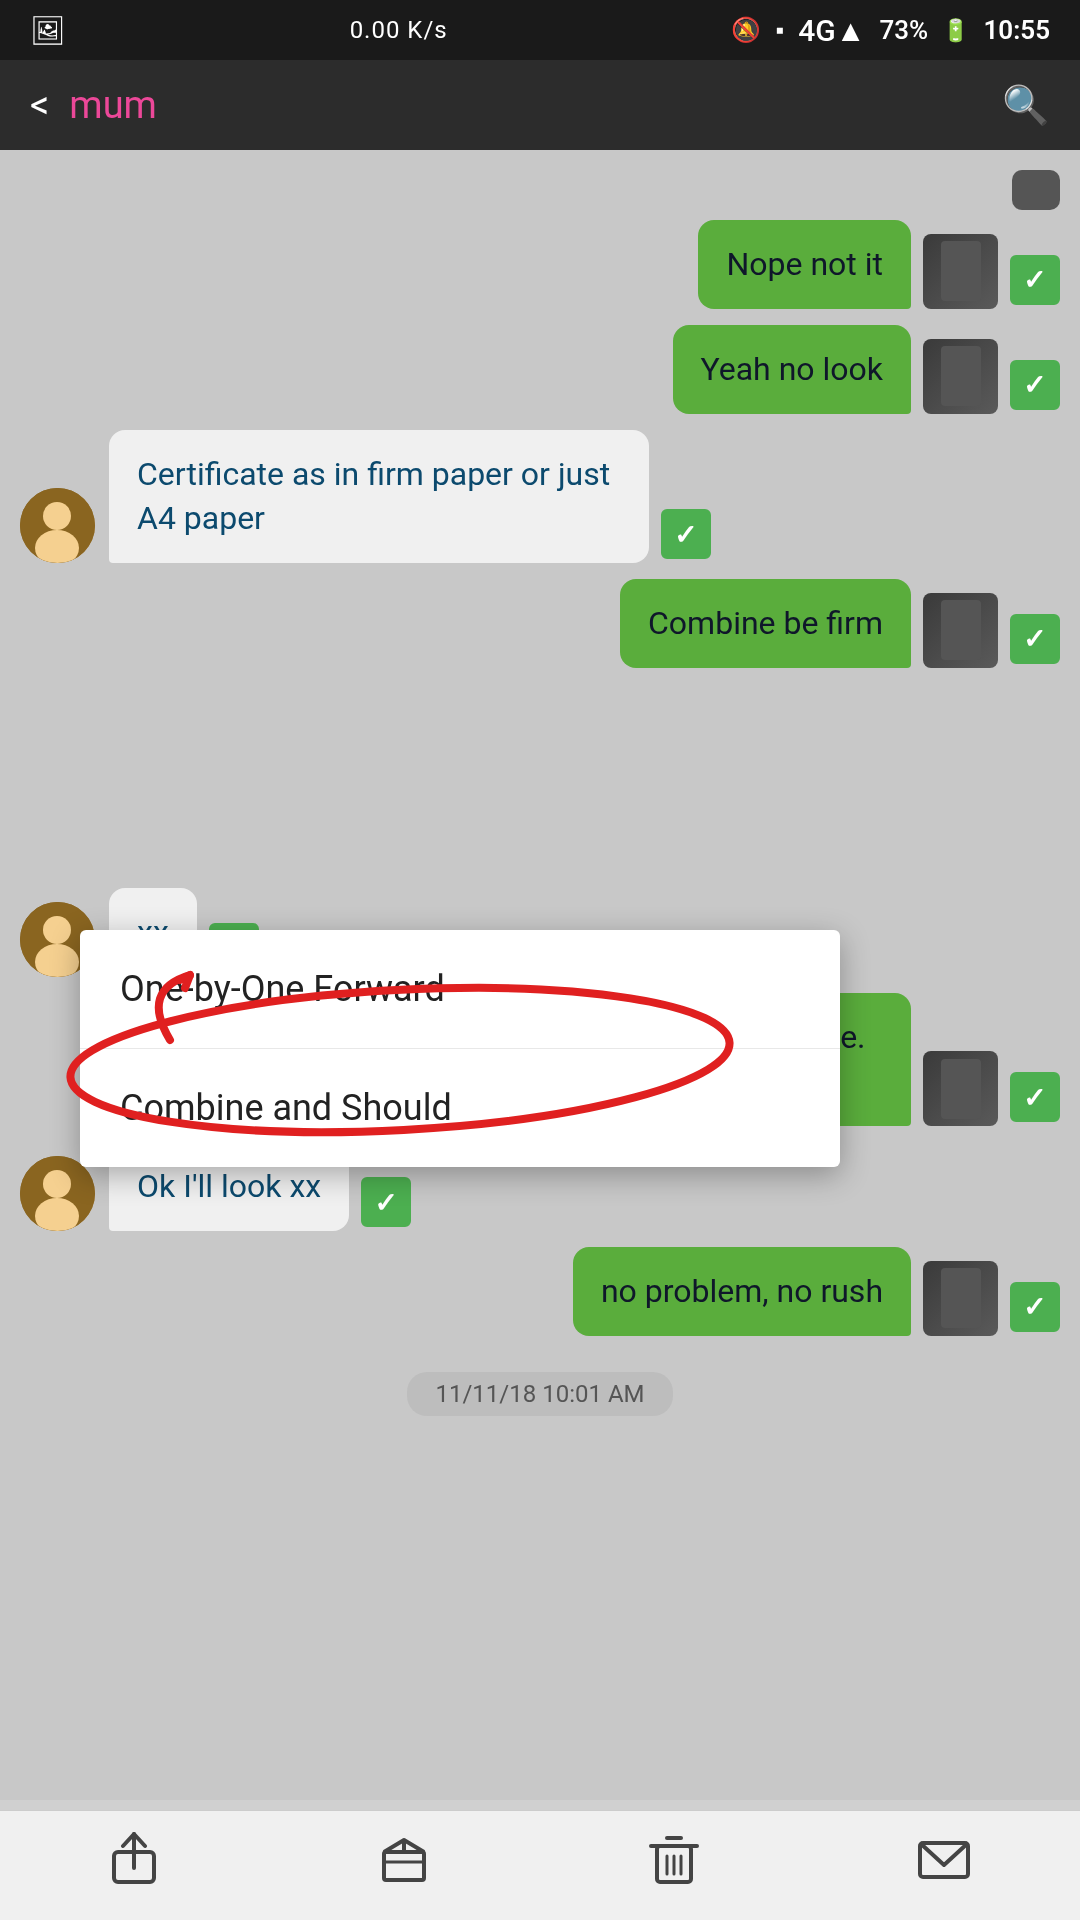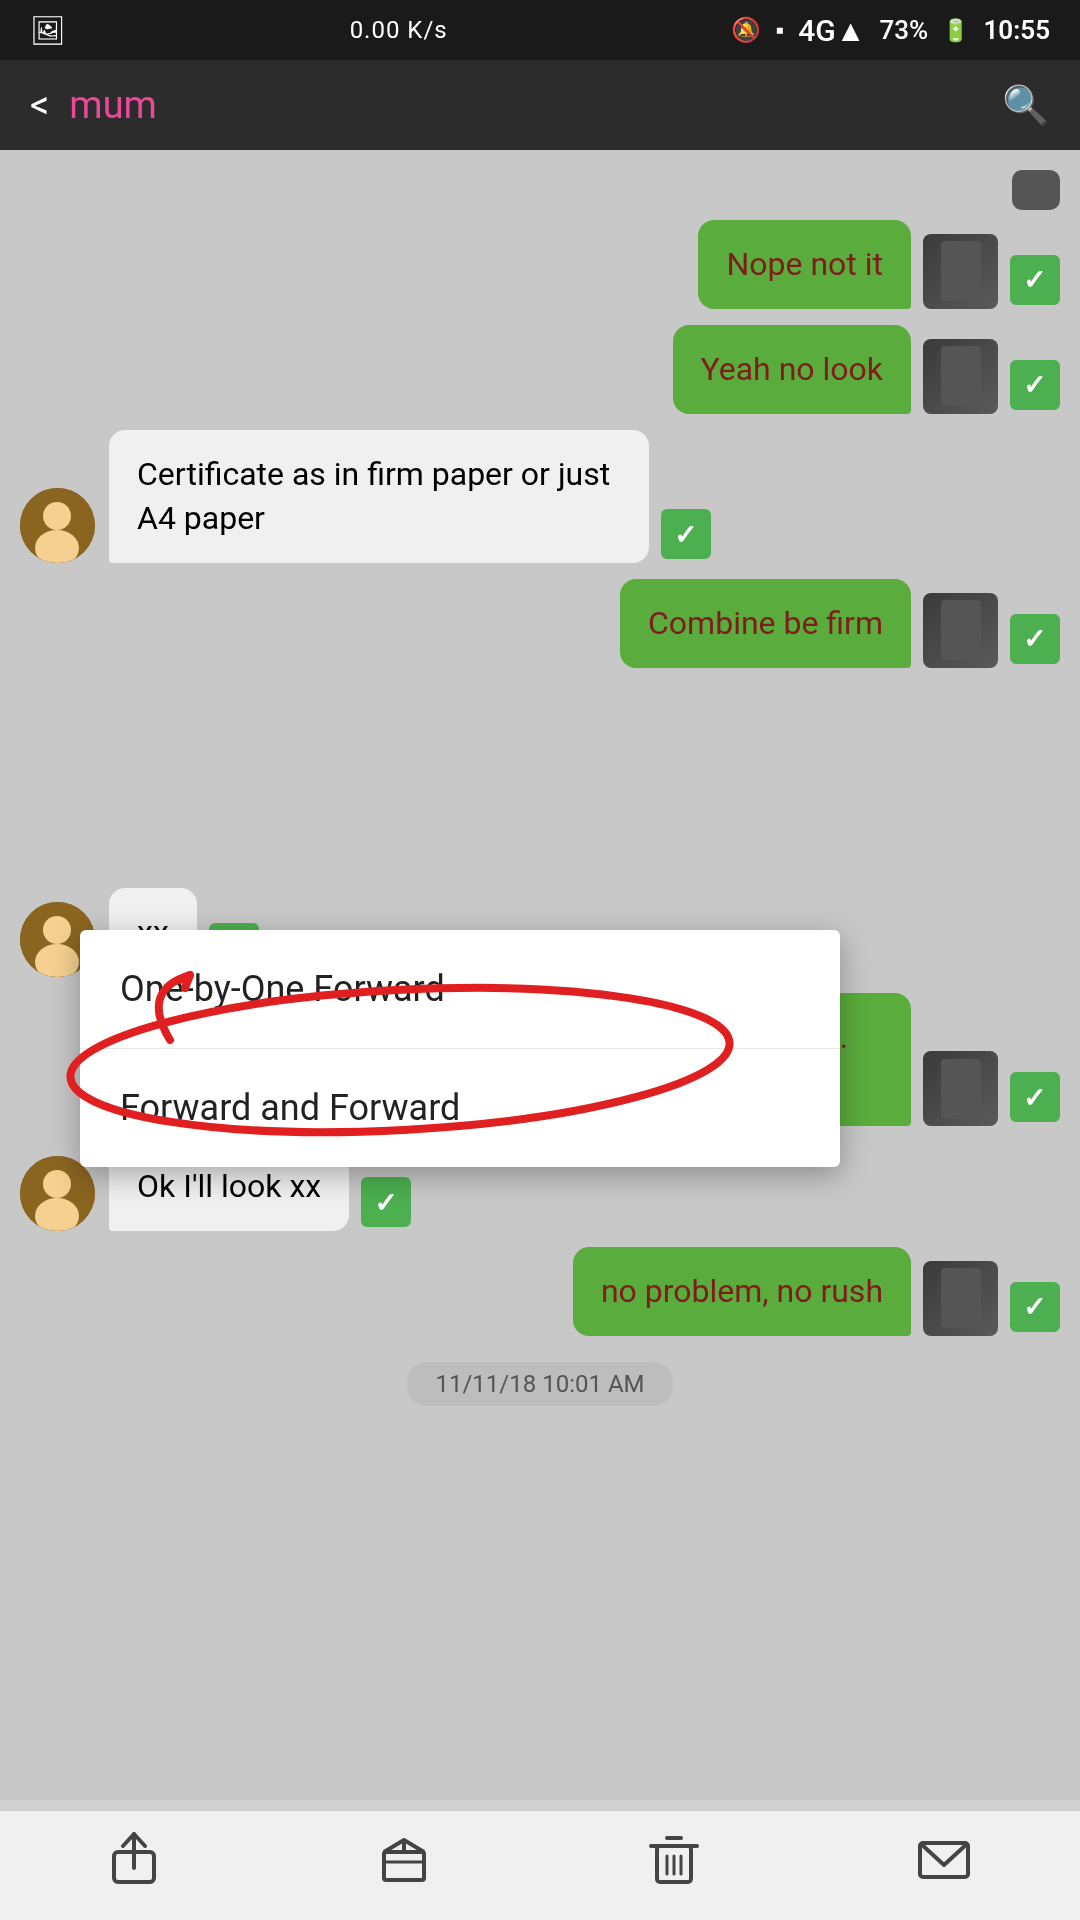--- a/index.html
+++ b/index.html
@@ -96,26 +96,27 @@
     .bubble {
       max-width: 540px;
       padding: 22px 28px;
       border-radius: 16px;
       font-size: 32px;
       line-height: 1.4;
       position: relative;
     }
     .bubble.sent {
       background: #5aad3c;
-      color: #7f1d1d;
+      color: #0f172a;
       border-bottom-right-radius: 4px;
+      text-align: center;
     }
     .bubble.received {
       background: #f0f0f0;
-      color: #000000;
+      color: #0c4a6e;
       border-bottom-left-radius: 4px;
     }
 
     .check-icon {
       width: 50px;
       height: 50px;
       background: #4caf50;
       border: 3px solid #4caf50;
       border-radius: 6px;
       display: flex;
@@ -178,21 +179,21 @@
 
     
     .timestamp {
       text-align: center;
       font-size: 24px;
       color: #555;
       background: #bdbdbd;
       border-radius: 20px;
       padding: 8px 28px;
       display: inline-block;
-      margin: 10px auto;
+      margin: 20px auto;
     }
     .timestamp-row {
       display: flex;
       justify-content: center;
       margin: 16px 0;
     }
 
     
     .bottom-toolbar {
       background: #f0f0f0;
@@ -288,21 +289,21 @@
       <span>Combine be firm</span>
     </div>
     <div class="msg-avatar-sent">
       <div class="figure"></div>
     </div>
     <div class="check-icon"></div>
   </div>
 
   <div class="context-menu">
     <div class="context-menu-item">One-by-One Forward</div>
-    <div class="context-menu-item">Forward and Forward</div>
+    <div class="context-menu-item">Combine and Should</div>
   </div>
 
   <svg style="position:absolute;left:50px;top:820px;width:700px;height:180px;z-index:300;pointer-events:none;">
     <ellipse cx="350" cy="90" rx="330" ry="70" fill="none" stroke="#e02020" stroke-width="8" transform="rotate(-3,350,90)"></ellipse>
 
     <path d="M 120 70 Q 90 20 140 5" fill="none" stroke="#e02020" stroke-width="8" stroke-linecap="round"></path>
     <path d="M 130 10 L 140 5 L 135 18" fill="none" stroke="#e02020" stroke-width="8" stroke-linecap="round" stroke-linejoin="round"></path>
   </svg>
 
   <div class="msg-row received" style="margin-top: 220px;">

